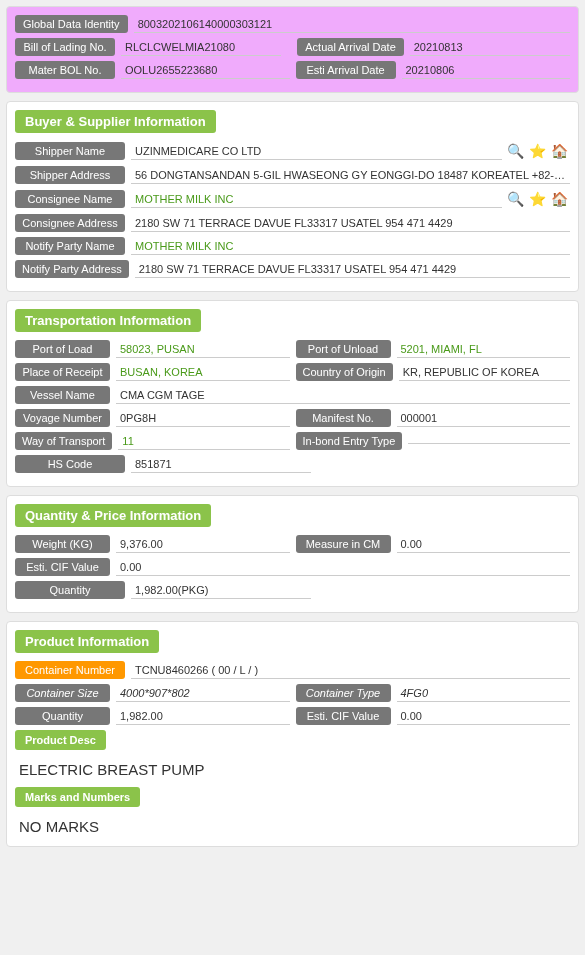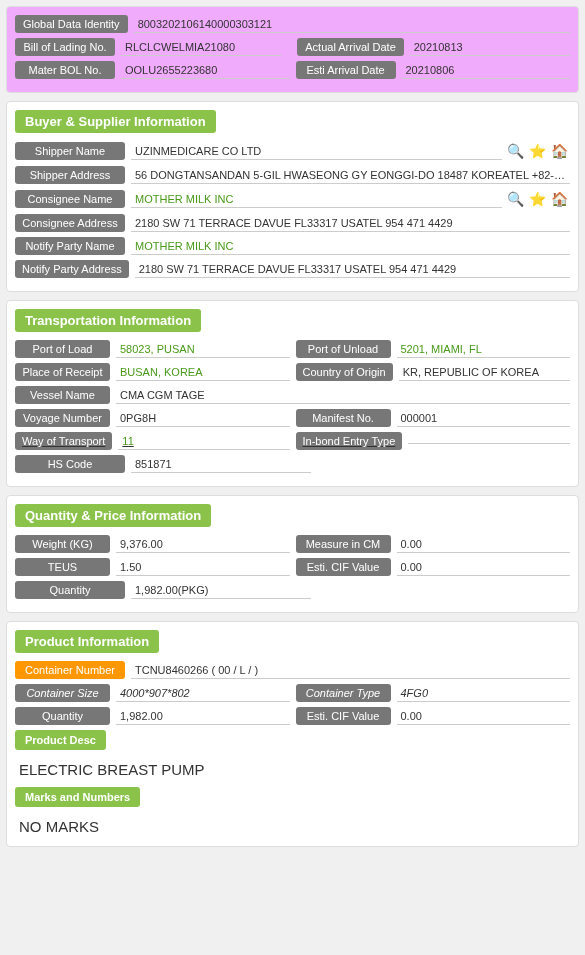--- a/index.html
+++ b/index.html
@@ -240,21 +240,21 @@
     <div class="col">
       <span class="field-label">Voyage Number</span>
       <span class="field-value">0PG8H</span>
     </div>
     <div class="col">
       <span class="field-label">Manifest No.</span>
       <span class="field-value">000001</span>
     </div>
   </div>
 
-  <div class="two-col" style="margin-bottom:5px;text-decoration:underline;">
+  <div class="two-col" style="margin-bottom:5px;">
     <div class="col">
       <span class="field-label">Way of Transport</span>
       <span class="field-value green-text">11</span>
     </div>
     <div class="col">
       <span class="field-label">In-bond Entry Type</span>
       <span class="field-value"></span>
     </div>
   </div>
 
@@ -275,24 +275,20 @@
       <span class="field-value">9,376.00</span>
     </div>
     <div class="col">
       <span class="field-label">Measure in CM</span>
       <span class="field-value">0.00</span>
     </div>
   </div>
 
   <div class="two-col" style="margin-bottom:5px;">
     <div class="col">
-      <span class="field-label">TEUS</span>
-      <span class="field-value">1.50</span>
-    </div>
-    <div class="col">
       <span class="field-label">Esti. CIF Value</span>
       <span class="field-value">0.00</span>
     </div>
   </div>
 
   <div class="field-row">
     <span class="field-label">Quantity</span>
     <span class="field-value" style="max-width:180px;">1,982.00(PKG)</span>
   </div>
 </div>

